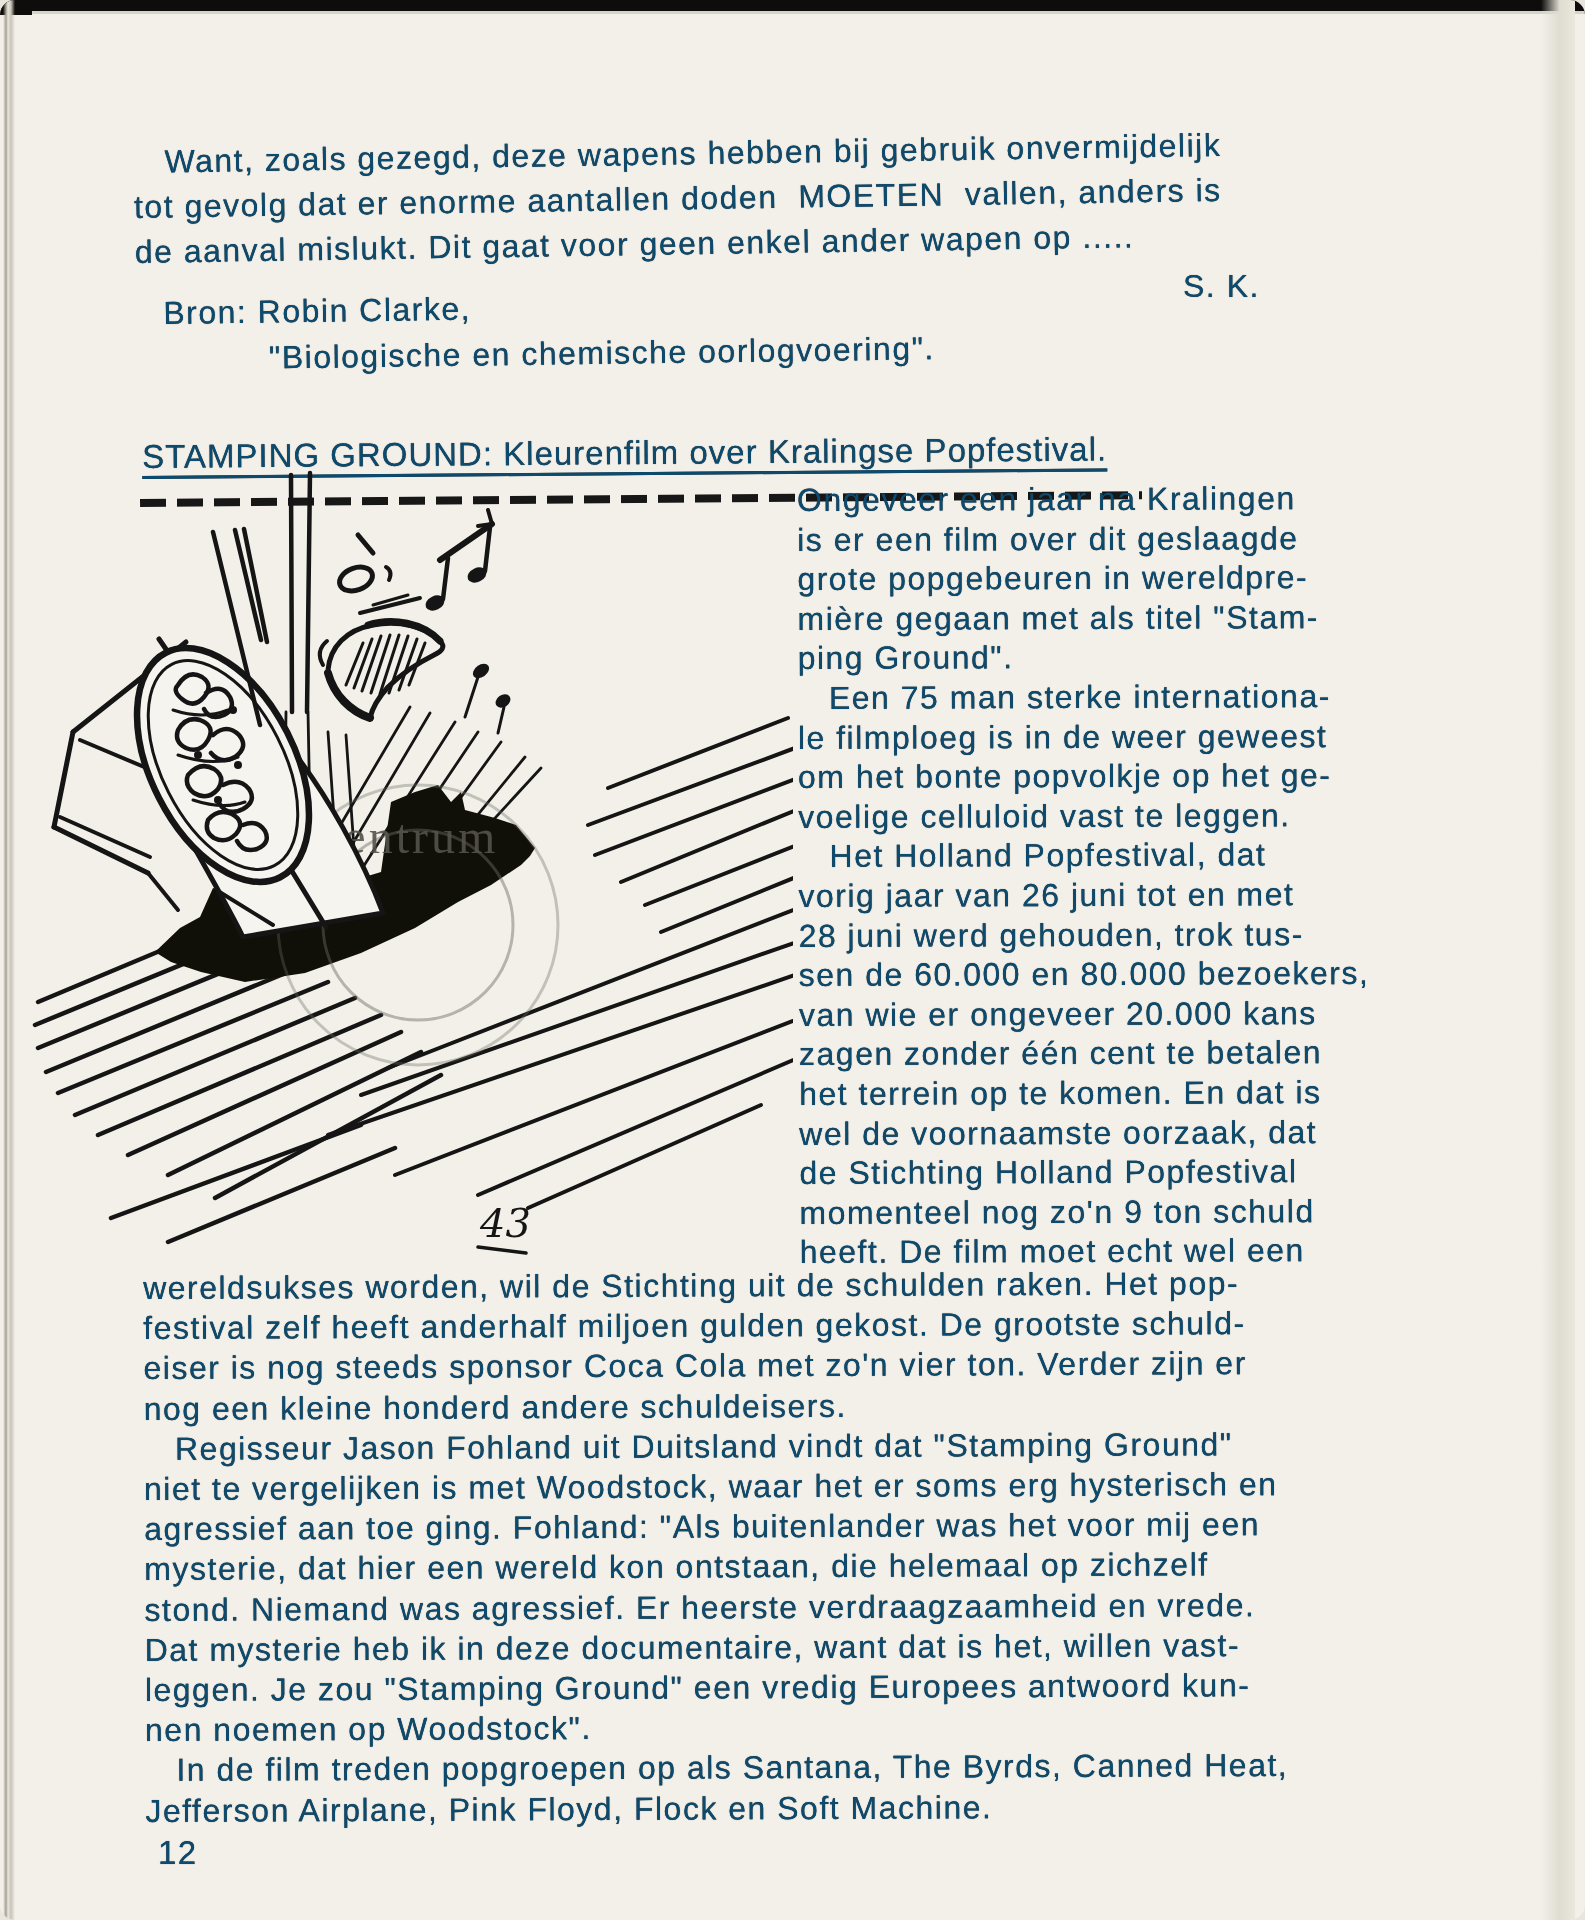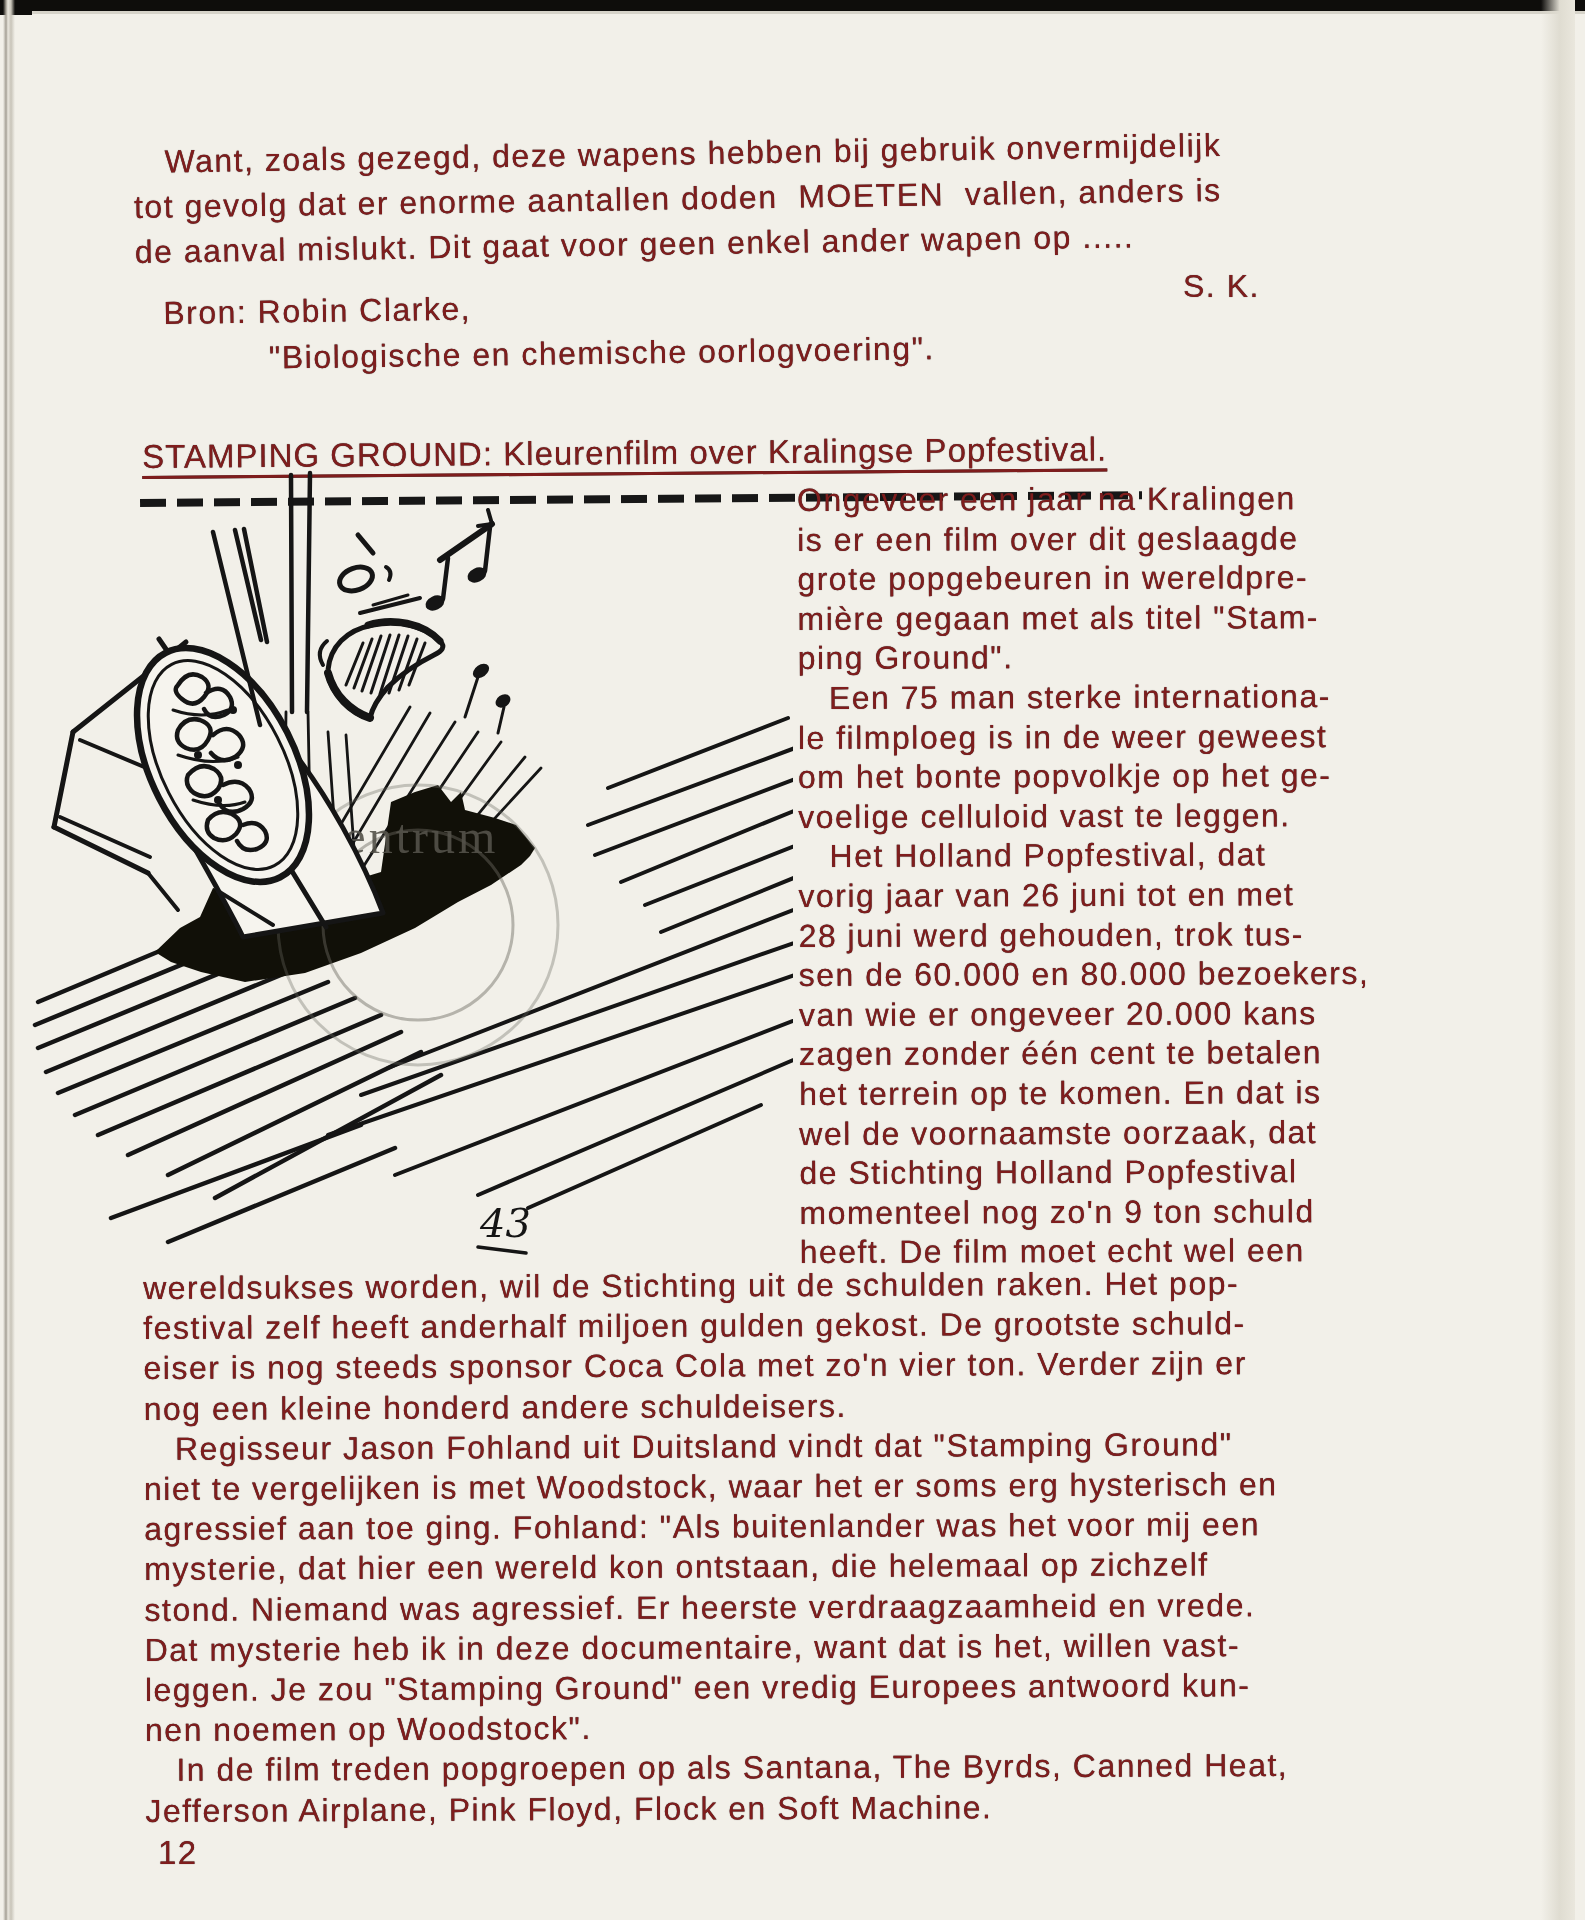--- a/index.html
+++ b/index.html
@@ -2,21 +2,22 @@
 <html><head>
 <meta charset="utf-8">
 <style>
   html,body{margin:0;padding:0;background:#e8e5dc;}
   .page{
     position:relative;
     width:1585px;height:1920px;
     background:#f2f0e9;
     overflow:hidden;
     font-family:"Liberation Sans", sans-serif;
-    color:#7f1d1d;
+    color:#0c4a6e;
+    border-radius:15px;
   }
   
   .top-edge{position:absolute;left:0;top:0;width:100%;height:11px;background:#0e0d0b;border-bottom:3px solid #d6d3c9;}
   .corner-edge{position:absolute;left:0;top:0;width:32px;height:15px;background:#0e0d0b;}
   .left-edge{position:absolute;left:3px;top:0;width:12px;height:100%;
     background:linear-gradient(90deg,rgba(120,115,105,0) 0px,#a49f94 3px,#e9e6dd 5px,#c8c4b9 8px,rgba(200,196,185,0) 12px);}
   .right-edge{position:absolute;right:10px;top:0;width:34px;height:100%;
     background:linear-gradient(90deg,rgba(230,227,218,0),#dfdcd1 55%,#eae7dd);}
   
   .tw{position:absolute;font-size:32px;letter-spacing:1.5px;

